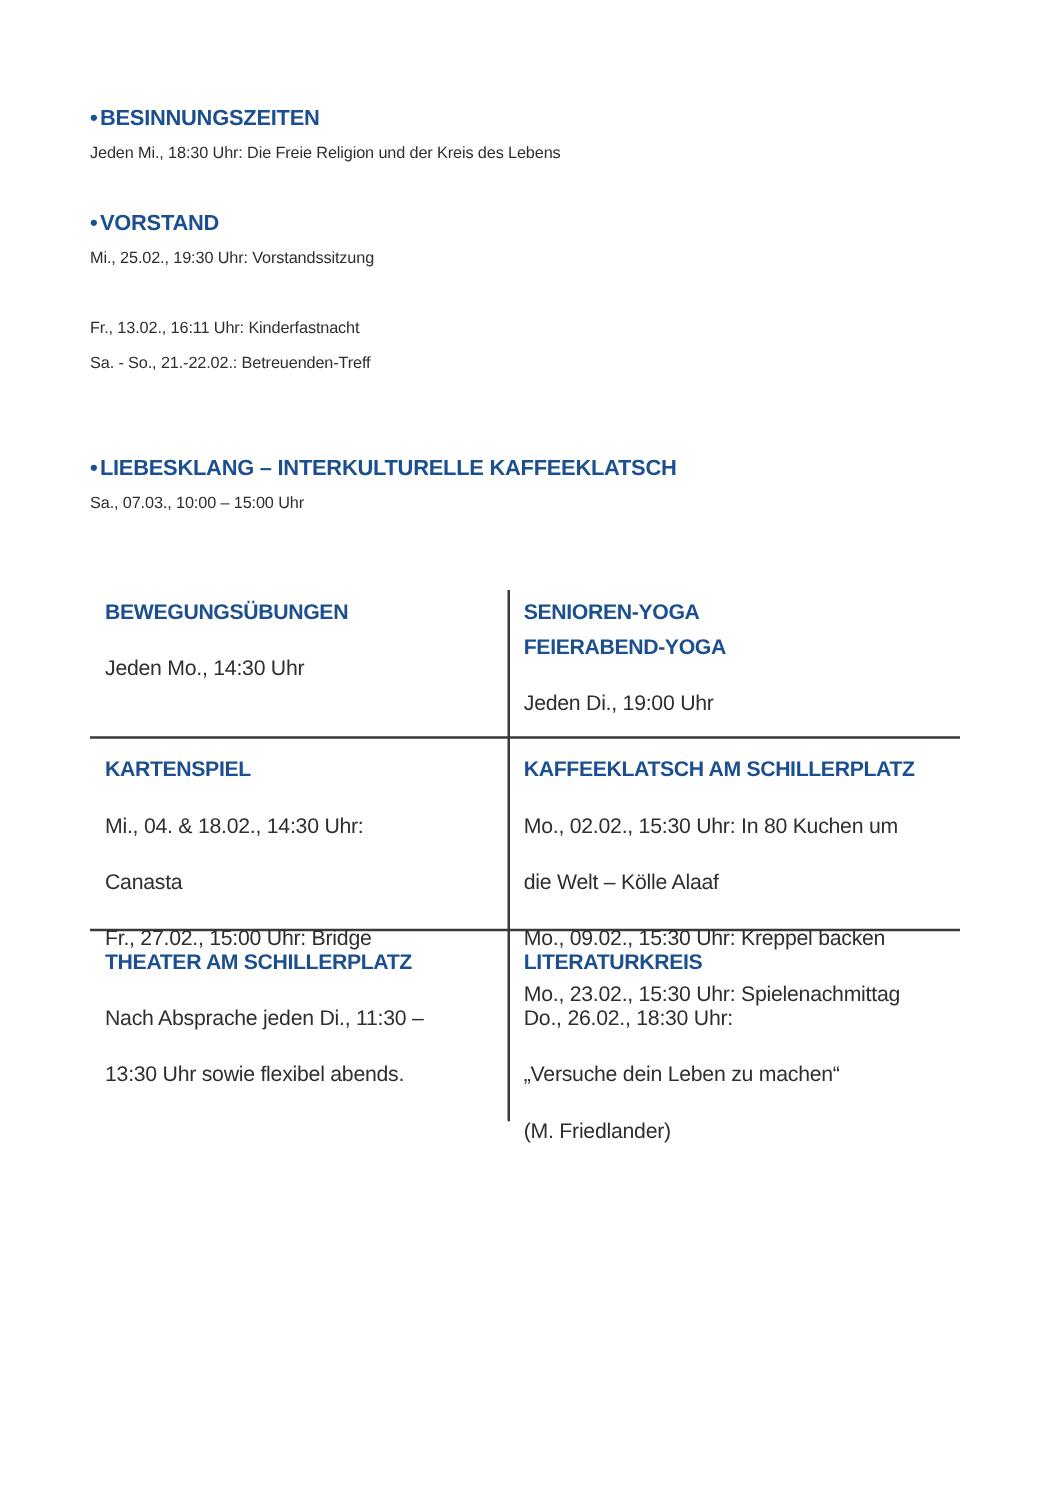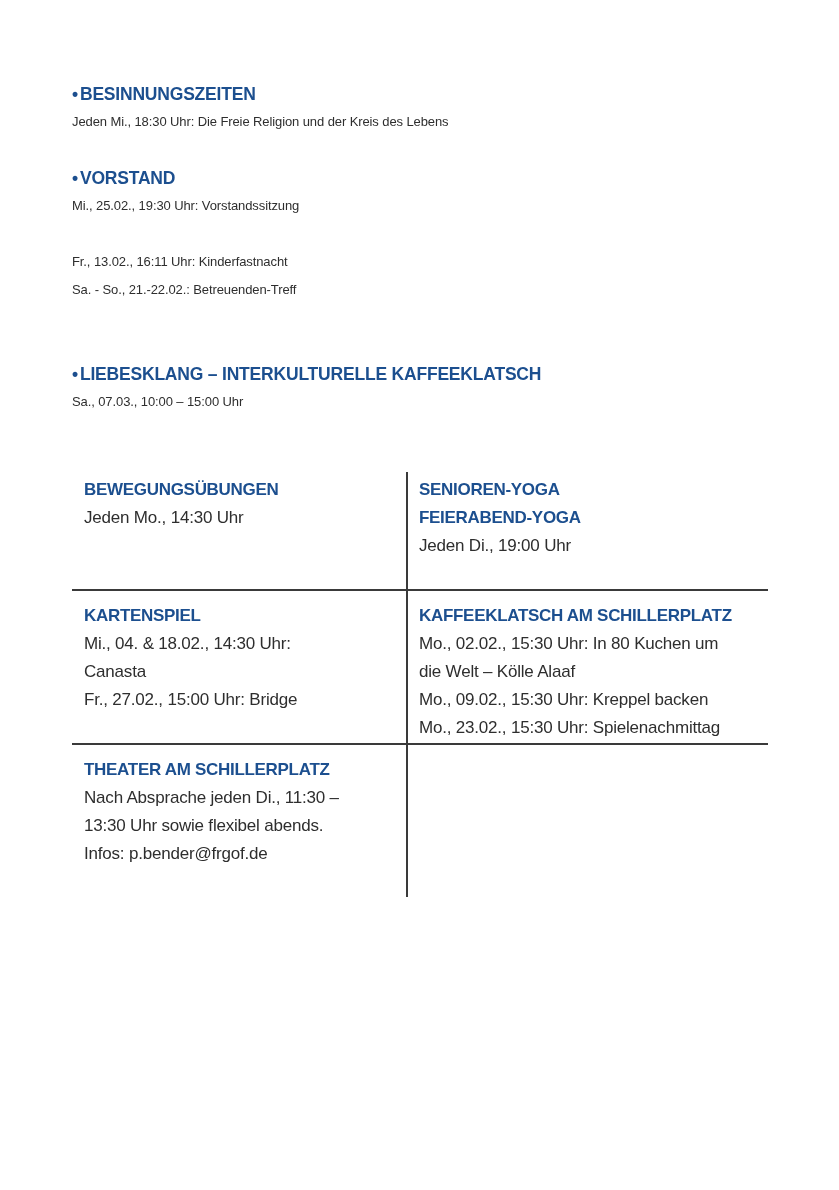--- a/index.html
+++ b/index.html
@@ -64,20 +64,21 @@
       position: absolute;
       width: 330px;
     }
     .cell .sec-title {
       font-size: 17px;
       letter-spacing: -0.3px;
     }
     .cell .line {
       font-size: 17px;
       letter-spacing: -0.2px;
+      margin-top: 17px;
     }
   </style>
 </head>
 <body>
 
 <div class="page">
 
   <div class="section" style="top:80px;">
     <div class="sec-title"><span class="bullet">•</span><span>BESINNUNGSZEITEN</span></div>
     <div class="line">Jeden Mi., 18:30 Uhr: Die Freie Religion und der Kreis des Lebens</div>
@@ -123,16 +124,21 @@
     <div class="line">Mo., 02.02., 15:30 Uhr: In 80 Kuchen um</div>
     <div class="line">die Welt – Kölle Alaaf</div>
     <div class="line">Mo., 09.02., 15:30 Uhr: Kreppel backen</div>
     <div class="line">Mo., 23.02., 15:30 Uhr: Spielenachmittag</div>
   </div>
 
   <div class="cell" style="left:84px; top:756px;">
     <div class="sec-title">THEATER AM SCHILLERPLATZ</div>
     <div class="line">Nach Absprache jeden Di., 11:30 –</div>
     <div class="line">13:30 Uhr sowie flexibel abends.</div>
-    <div class="line">Infos: p.bender@frgof.de</div>
+  </div>
+  <div class="cell" style="left:419px; top:756px;">
+    <div class="sec-title">LITERATURKREIS</div>
+    <div class="line">Do., 26.02., 18:30 Uhr:</div>
+    <div class="line">„Versuche dein Leben zu machen“</div>
+    <div class="line">(M. Friedlander)</div>
   </div>
 
 </div>
 
 </body></html>

